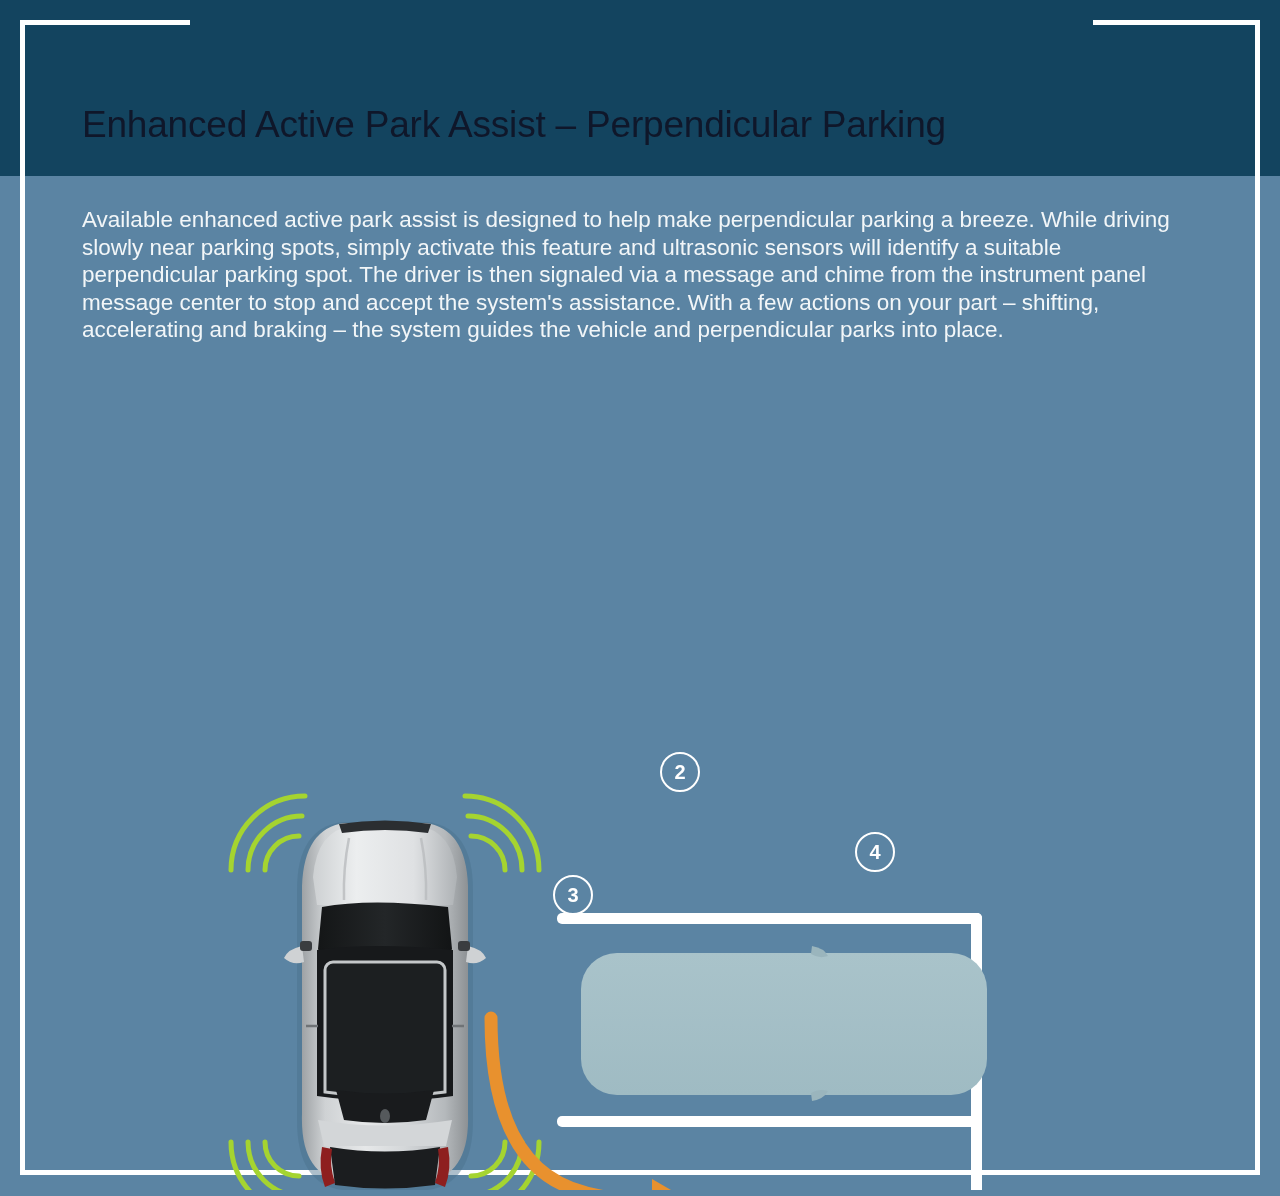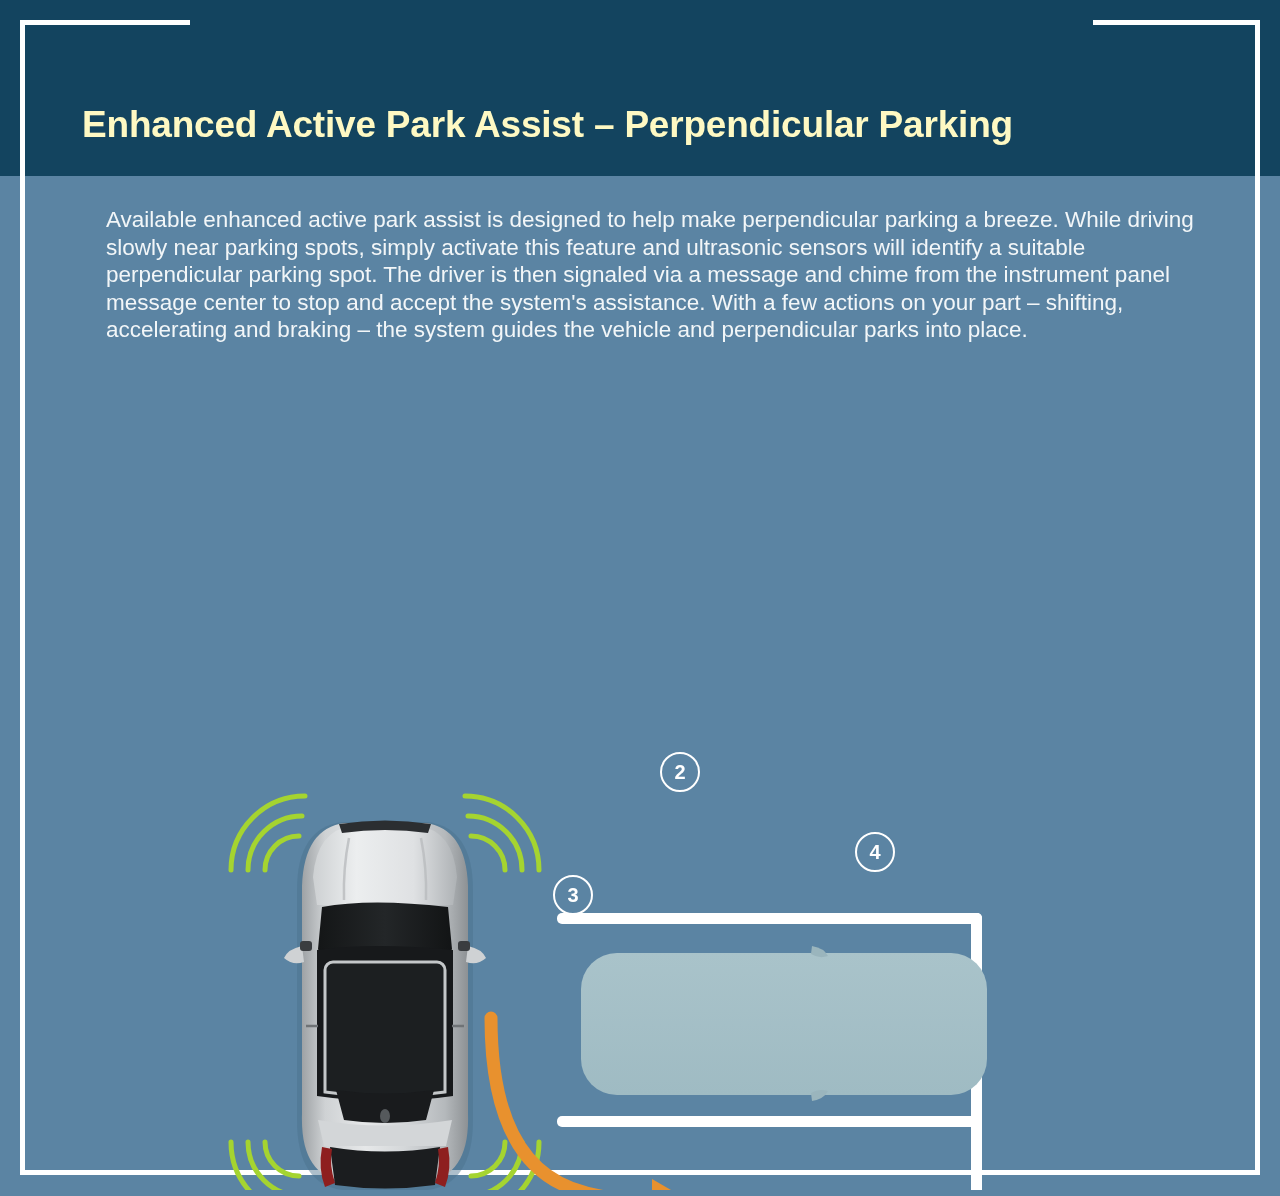--- a/index.html
+++ b/index.html
@@ -13,29 +13,28 @@
   #infographic{
     position:absolute;inset:0;
     width:1280px;height:1196px;
   }
   .header-band{
     position:absolute;left:0;top:0;width:1280px;height:176px;
     background:#13445f;
   }
   .page-title{
     position:absolute;left:82px;top:104px;
-    font-size:37px;font-weight:bold;color:#fef9c3;
+    font-size:37px;font-weight:normal;color:#0f172a;
     letter-spacing:-0.2px;white-space:nowrap;
   }
   .frame-seg{position:absolute;background:#ffffff;}
   .body-copy{
     position:absolute;left:82px;top:206px;width:1110px;
     font-size:22.5px;line-height:27.6px;color:#f2f6f8;
     white-space:pre-line;
-    margin-left:24px;
   }
   .stage{
     position:absolute;left:0;top:390px;width:1280px;height:800px;
   }
   .stage svg{display:block;}
   .num-badge{
     position:absolute;
     width:40px;height:40px;border-radius:50%;
     border:2.4px solid #ffffff;
     color:#ffffff;font-size:20px;font-weight:bold;

